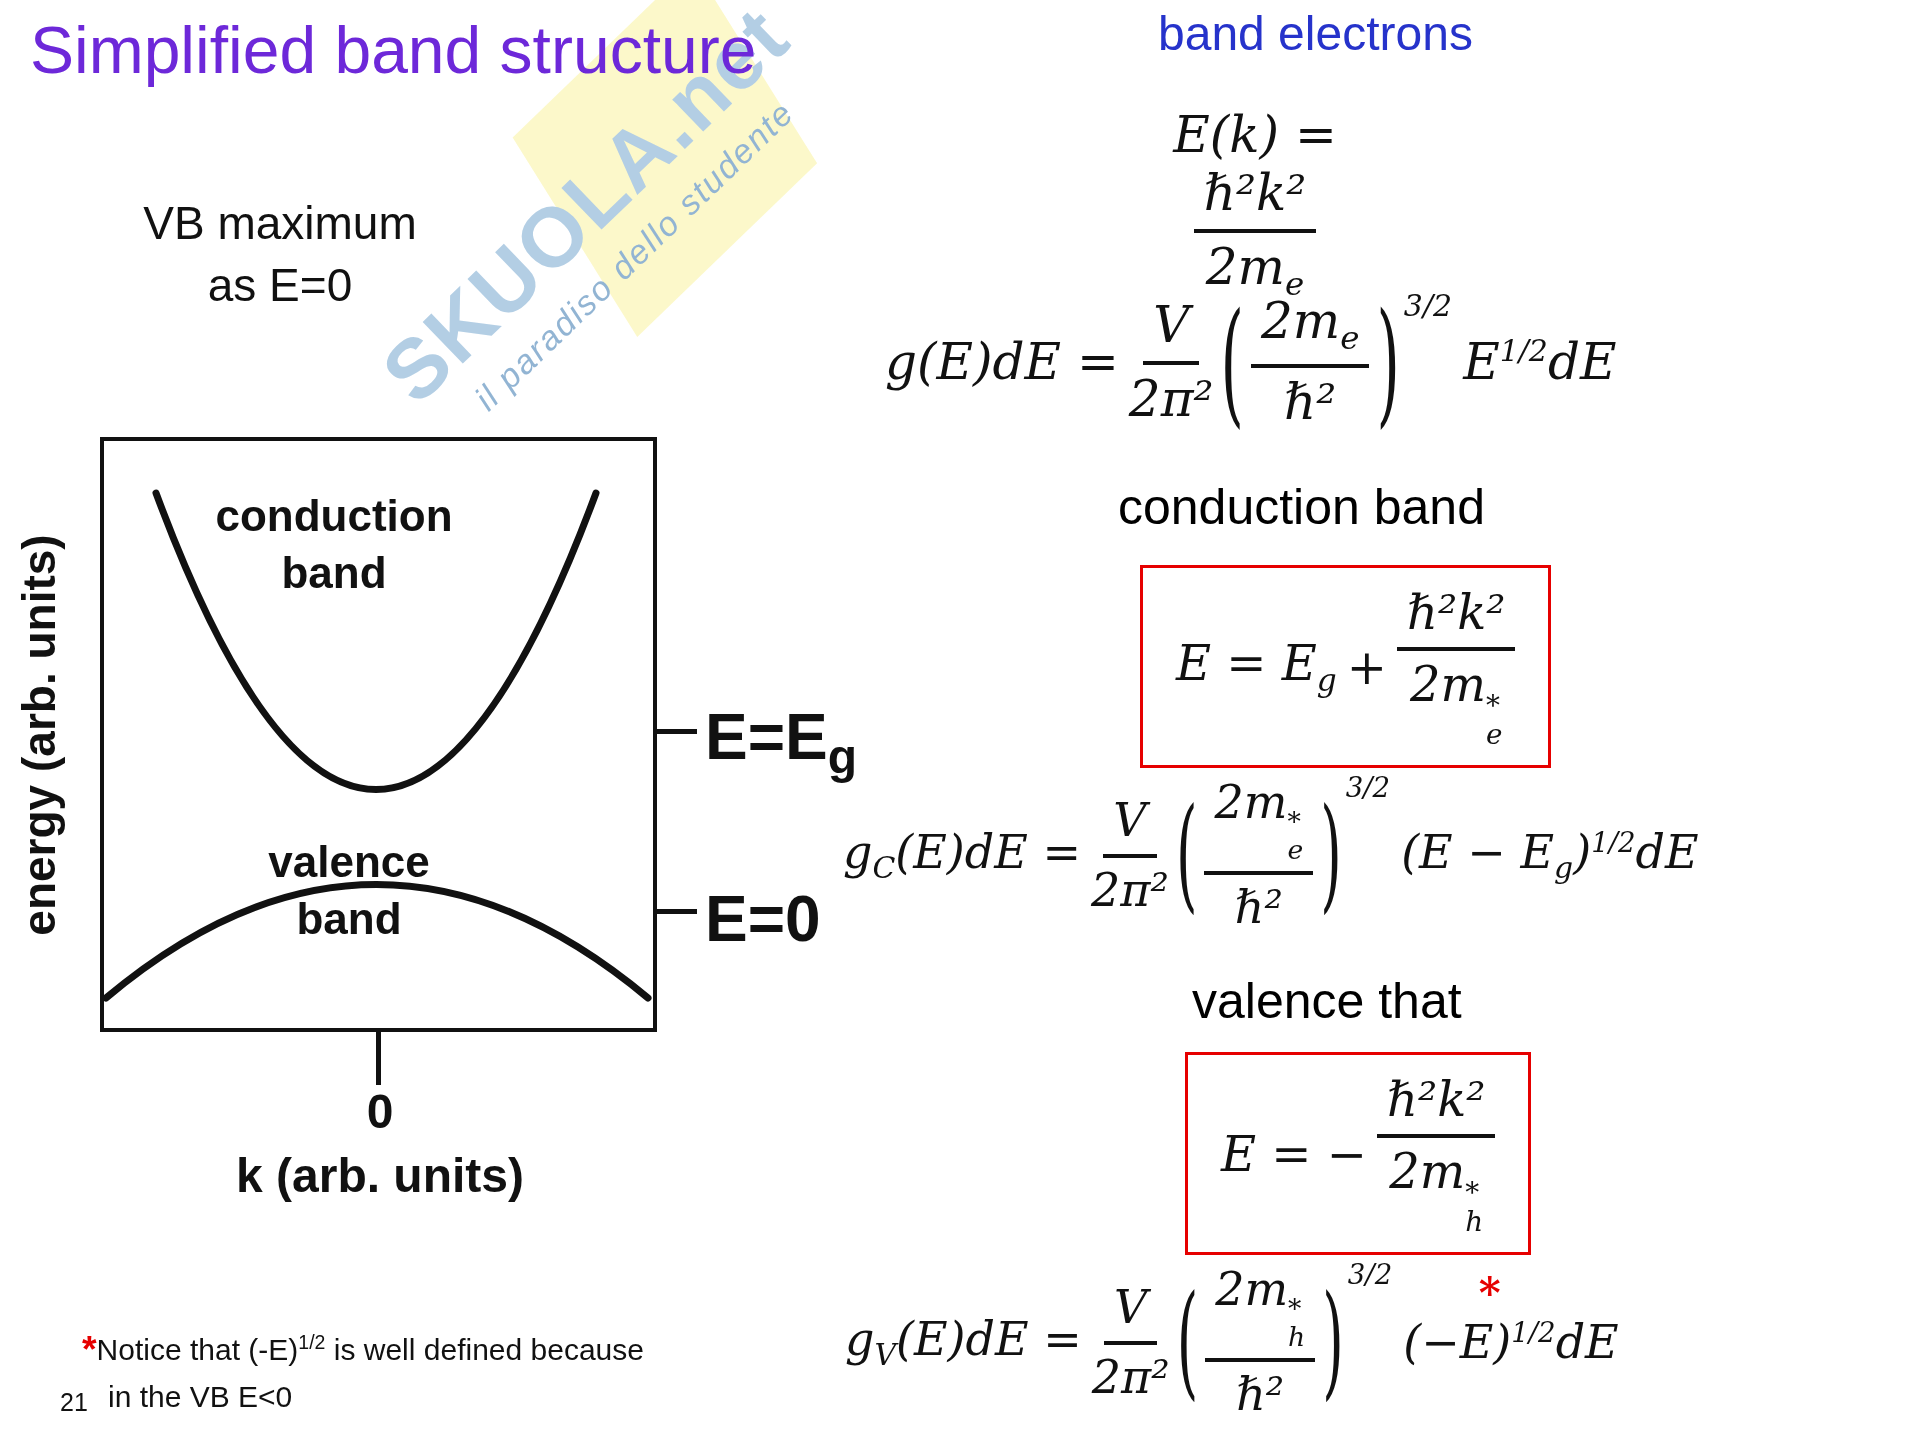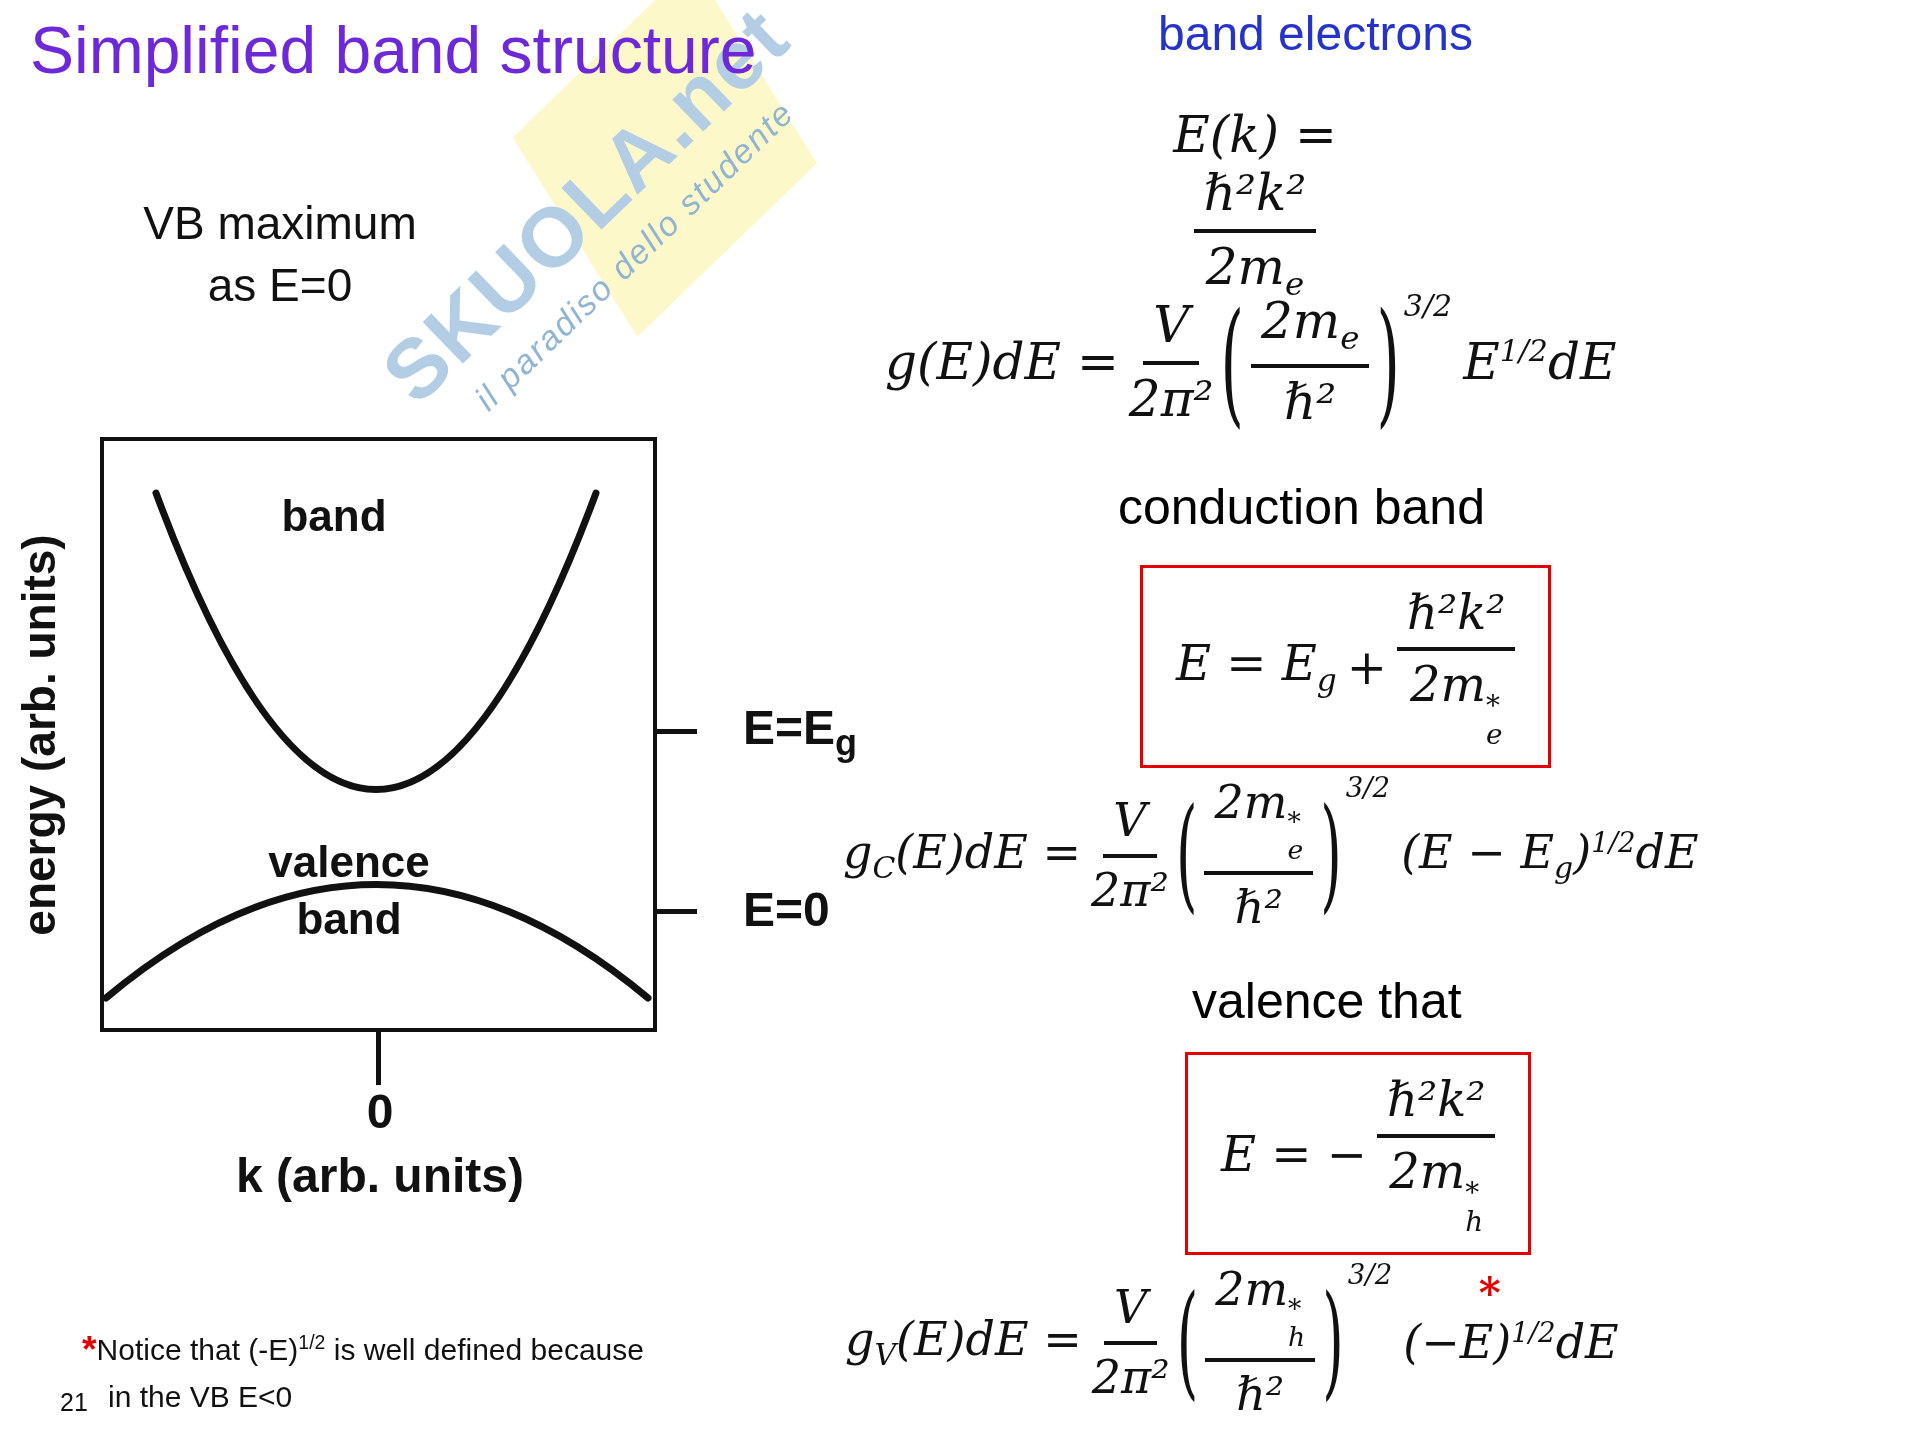--- a/index.html
+++ b/index.html
@@ -39,21 +39,21 @@
   .ylabel span { transform: rotate(-90deg); white-space: nowrap; font-size: 46px; font-weight: bold; }
   .bandbox { left: 100px; top: 437px; width: 557px; height: 595px; border: 4px solid #111; z-index: 2; background: transparent; }
   .bandbox svg { position: absolute; left: 0; top: 0; width: 100%; height: 100%; }
   .curve-label { position: absolute; text-align: center; font-size: 44px; font-weight: bold; line-height: 1.3; }
   .cb-label { left: 75px; top: 46px; width: 310px; }
   .vb-label { left: 90px; top: 392px; width: 310px; text-align: center; }
   .tick-h { height: 5px; background: #111; z-index: 2; }
   .tick-eg { left: 655px; top: 729px; width: 42px; }
   .tick-e0 { left: 655px; top: 909px; width: 42px; }
   .tick-k  { left: 376px; top: 1031px; width: 5px; height: 54px; background: #111; z-index: 2; }
-  .level-label { font-size: 48px; font-weight: bold; z-index: 2; margin-left: 38px; }
+  .level-label { font-size: 64px; font-weight: bold; z-index: 2; }
   .lbl-eg { left: 705px; top: 700px; }
   .lbl-eg sub { font-size: 0.75em; }
   .lbl-e0 { left: 705px; top: 882px; }
   .lbl-zero { left: 330px; top: 1084px; width: 100px; text-align: center; font-size: 48px; font-weight: bold; z-index: 2; }
   .lbl-k { left: 180px; top: 1148px; width: 400px; text-align: center; font-size: 48px; font-weight: bold; z-index: 2; }
 
   
   .eq {
     display: flex; align-items: center;
     font-family: "DejaVu Serif", serif; font-style: italic; color: #111;
@@ -112,20 +112,21 @@
 <div class="abs ylabel">
   <span>energy (arb. units)</span>
 </div>
 
 <div class="abs bandbox">
   <svg viewBox="0 0 549 587" preserveAspectRatio="none">
     <path d="M 52 52 Q 272 645 492 52" fill="none" stroke="#111" stroke-width="7" stroke-linecap="round"></path>
     <path d="M 2 557 Q 272 330 544 557" fill="none" stroke="#111" stroke-width="7" stroke-linecap="round"></path>
   </svg>
   <div class="curve-label cb-label">
+    <div>conduction</div>
     <div>band</div>
   </div>
   <div class="curve-label vb-label">
     <div>valence</div>
     <div>band</div>
   </div>
 </div>
 
 <div class="abs tick-h tick-eg"></div>
 <div class="abs tick-h tick-e0"></div>

